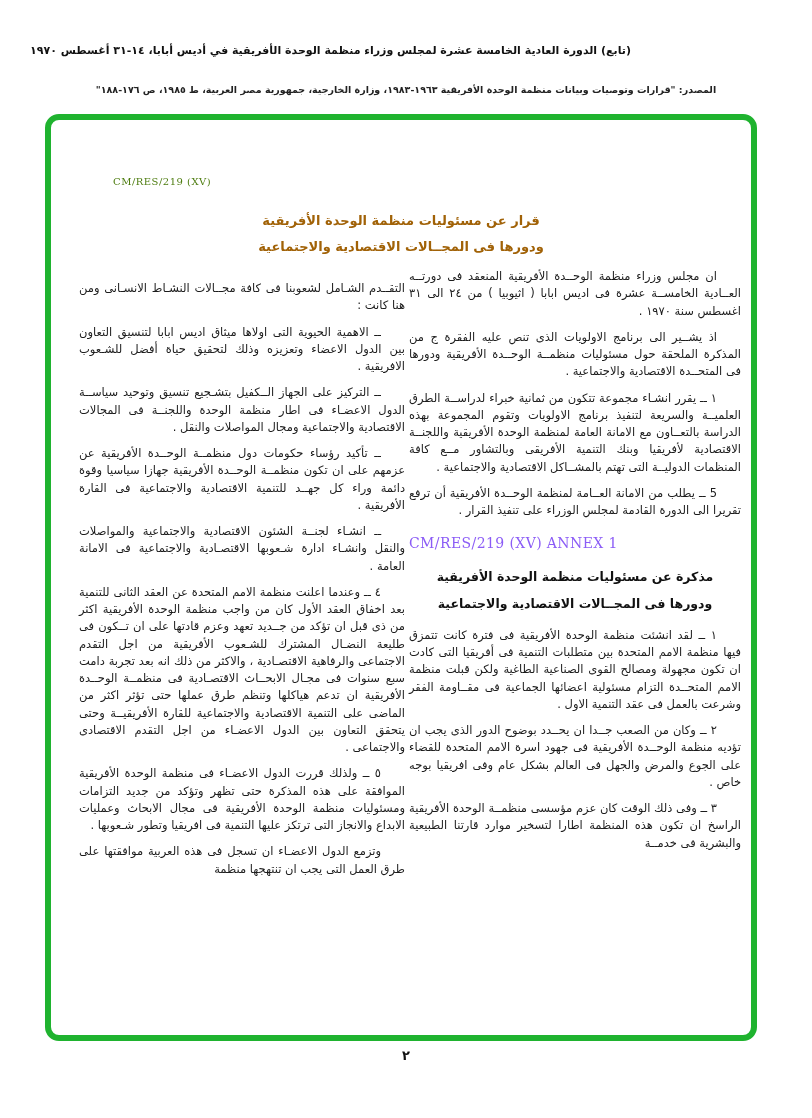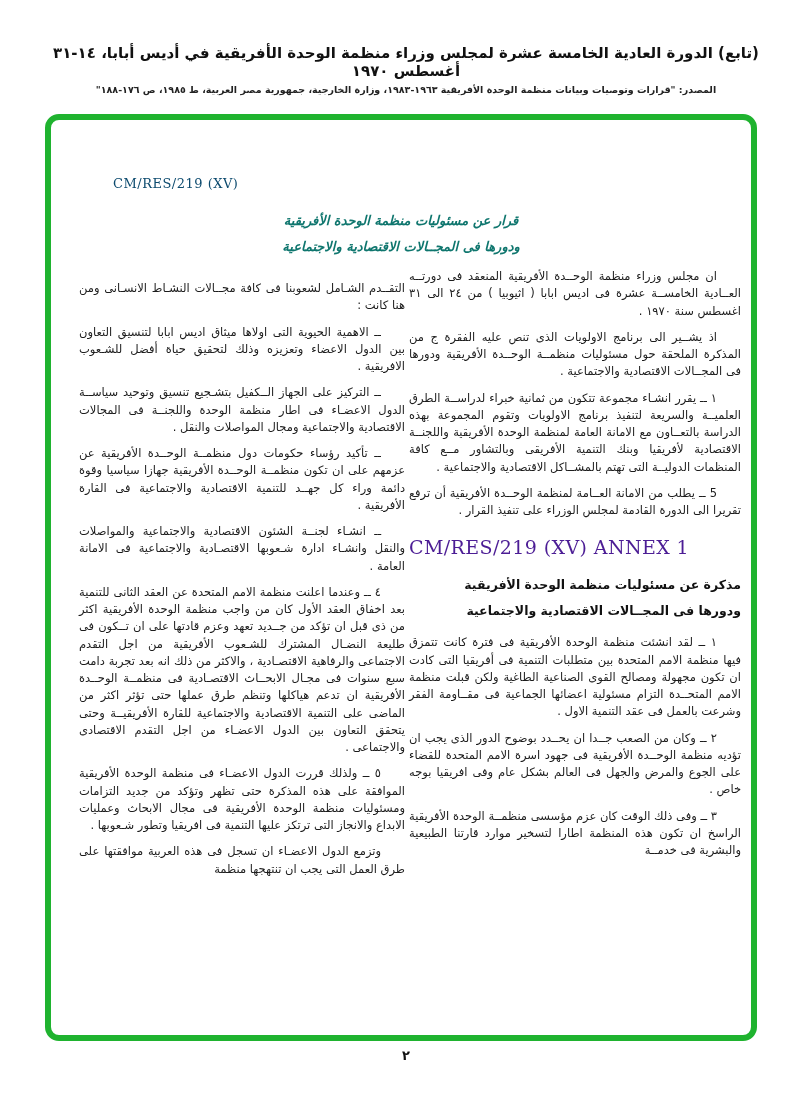--- a/index.html
+++ b/index.html
@@ -4,63 +4,63 @@
 <style>
   html,body{margin:0;padding:0;}
   body{
     width:812px;height:1118px;position:relative;
     background:#ffffff;color:#1a1a1a;
     font-family:"DejaVu Sans",sans-serif;
     overflow:hidden;
   }
   .hdr1{
     position:absolute;top:44px;left:30px;right:30px;
-    direction:rtl;text-align:center;
-    font-size:15px;font-weight:bold;color:#111;
+    direction:rtl;text-align:left;
+    font-size:11px;font-weight:bold;color:#111;
     letter-spacing:.2px;
   }
   .hdr2{
     position:absolute;top:84px;left:60px;right:60px;
     direction:rtl;text-align:center;
     font-size:9.5px;font-weight:bold;color:#222;
   }
   .hl-box{
     position:absolute;left:45px;top:114px;
     width:700px;height:915px;
     border:6px solid #1fb32f;border-radius:14px;
     background:transparent;
   }
   .doc-ref{
     position:absolute;left:62px;top:56px;
     font-family:"DejaVu Serif",serif;
-    font-size:13px;letter-spacing:.5px;color:#0c4a6e;
+    font-size:10px;letter-spacing:.5px;color:#4d7c0f;
     direction:ltr;
   }
   .res-title{
     position:absolute;top:88px;left:0;right:0;
     direction:rtl;text-align:center;
-    font-size:13px;font-weight:bold;line-height:2.0;color:#0f766e;font-style:italic;
+    font-size:13px;font-weight:bold;line-height:2.0;color:#a16207;
   }
   .col{
     position:absolute;top:148px;
     direction:rtl;text-align:justify;
     font-size:11.5px;line-height:1.5;color:#1c1c1c;
   }
   .col-right{right:10px;width:332px;margin-left:23px;}
   .col-left{left:28px;width:326px;}
   .col p{margin:0 0 9px 0;text-indent:24px;}
   .col p.no-indent{text-indent:0;margin-top:12px;}
   .annex-ref{
     direction:ltr;text-align:left;
     font-family:"DejaVu Serif",serif;
-    font-size:19px;letter-spacing:.4px;color:#4c1d95;
+    font-size:14px;letter-spacing:.4px;color:#8b5cf6;
     margin:14px 0 10px 0;
   }
   .annex-title{
-    direction:rtl;text-align:right;
+    direction:rtl;text-align:center;
     font-size:12.5px;font-weight:bold;line-height:2.1;
     margin:0 0 10px 0;color:#111;
   }
   .page-num{
     position:absolute;top:1048px;left:0;right:0;
     text-align:center;font-size:13px;font-weight:bold;color:#111;
     direction:rtl;
   }
 </style>
 </head>
@@ -73,21 +73,21 @@
 
   <div class="doc-ref">CM/RES/219 (XV)</div>
 
   <div class="res-title">
     <div>قرار عن مسئوليات منظمة الوحدة الأفريقية</div>
     <div>ودورها فى المجــالات الاقتصادية والاجتماعية</div>
   </div>
 
   <div class="col col-right">
     <p>ان مجلس وزراء منظمة الوحــدة الأفريقية المنعقد فى دورتــه العــادية الخامســة عشرة فى اديس ابابا ( اثيوبيا ) من ٢٤ الى ٣١ اغسطس سنة ١٩٧٠ .</p>
-    <p>اذ يشــير الى برنامج الاولويات الذى تنص عليه الفقرة ج من المذكرة الملحقة حول مسئوليات منظمــة الوحــدة الأفريقية ودورها فى المجــالات الاقتصادية والاجتماعية .</p>
+    <p>اذ يشــير الى برنامج الاولويات الذى تنص عليه الفقرة ج من المذكرة الملحقة حول مسئوليات منظمــة الوحــدة الأفريقية ودورها فى المتحــدة الاقتصادية والاجتماعية .</p>
     <p>١ ــ يقرر انشـاء مجموعة تتكون من ثمانية خبراء لدراســة الطرق العلميــة والسريعة لتنفيذ برنامج الاولويات وتقوم المجموعة بهذه الدراسة بالتعــاون مع الامانة العامة لمنظمة الوحدة الأفريقية واللجنــة الاقتصادية لأفريقيا وبنك التنمية الأفريقى وبالتشاور مــع كافة المنظمات الدوليــة التى تهتم بالمشــاكل الاقتصادية والاجتماعية .</p>
     <p>5 ــ يطلب من الامانة العــامة لمنظمة الوحــدة الأفريقية أن ترفع تقريرا الى الدورة القادمة لمجلس الوزراء على تنفيذ القرار .</p>
     <div class="annex-ref">CM/RES/219 (XV) ANNEX 1</div>
     <div class="annex-title">
       <div>مذكرة عن مسئوليات منظمة الوحدة الأفريقية</div>
       <div>ودورها فى المجــالات الاقتصادية والاجتماعية</div>
     </div>
     <p>١ ــ لقد انشئت منظمة الوحدة الأفريقية فى فترة كانت تتمزق فيها منظمة الامم المتحدة بين متطلبات التنمية فى أفريقيا التى كادت ان تكون مجهولة ومصالح القوى الصناعية الطاغية ولكن قبلت منظمة الامم المتحــدة التزام مسئولية اعضائها الجماعية فى مقــاومة الفقر وشرعت بالعمل فى عقد التنمية الاول .</p>
     <p>٢ ــ وكان من الصعب جــدا ان يحــدد بوضوح الدور الذى يجب ان تؤديه منظمة الوحــدة الأفريقية فى جهود اسرة الامم المتحدة للقضاء على الجوع والمرض والجهل فى العالم بشكل عام وفى افريقيا بوجه خاص .</p>
     <p>٣ ــ وفى ذلك الوقت كان عزم مؤسسى منظمــة الوحدة الأفريقية الراسخ ان تكون هذه المنظمة اطارا لتسخير موارد قارتنا الطبيعية والبشرية فى خدمــة</p>

